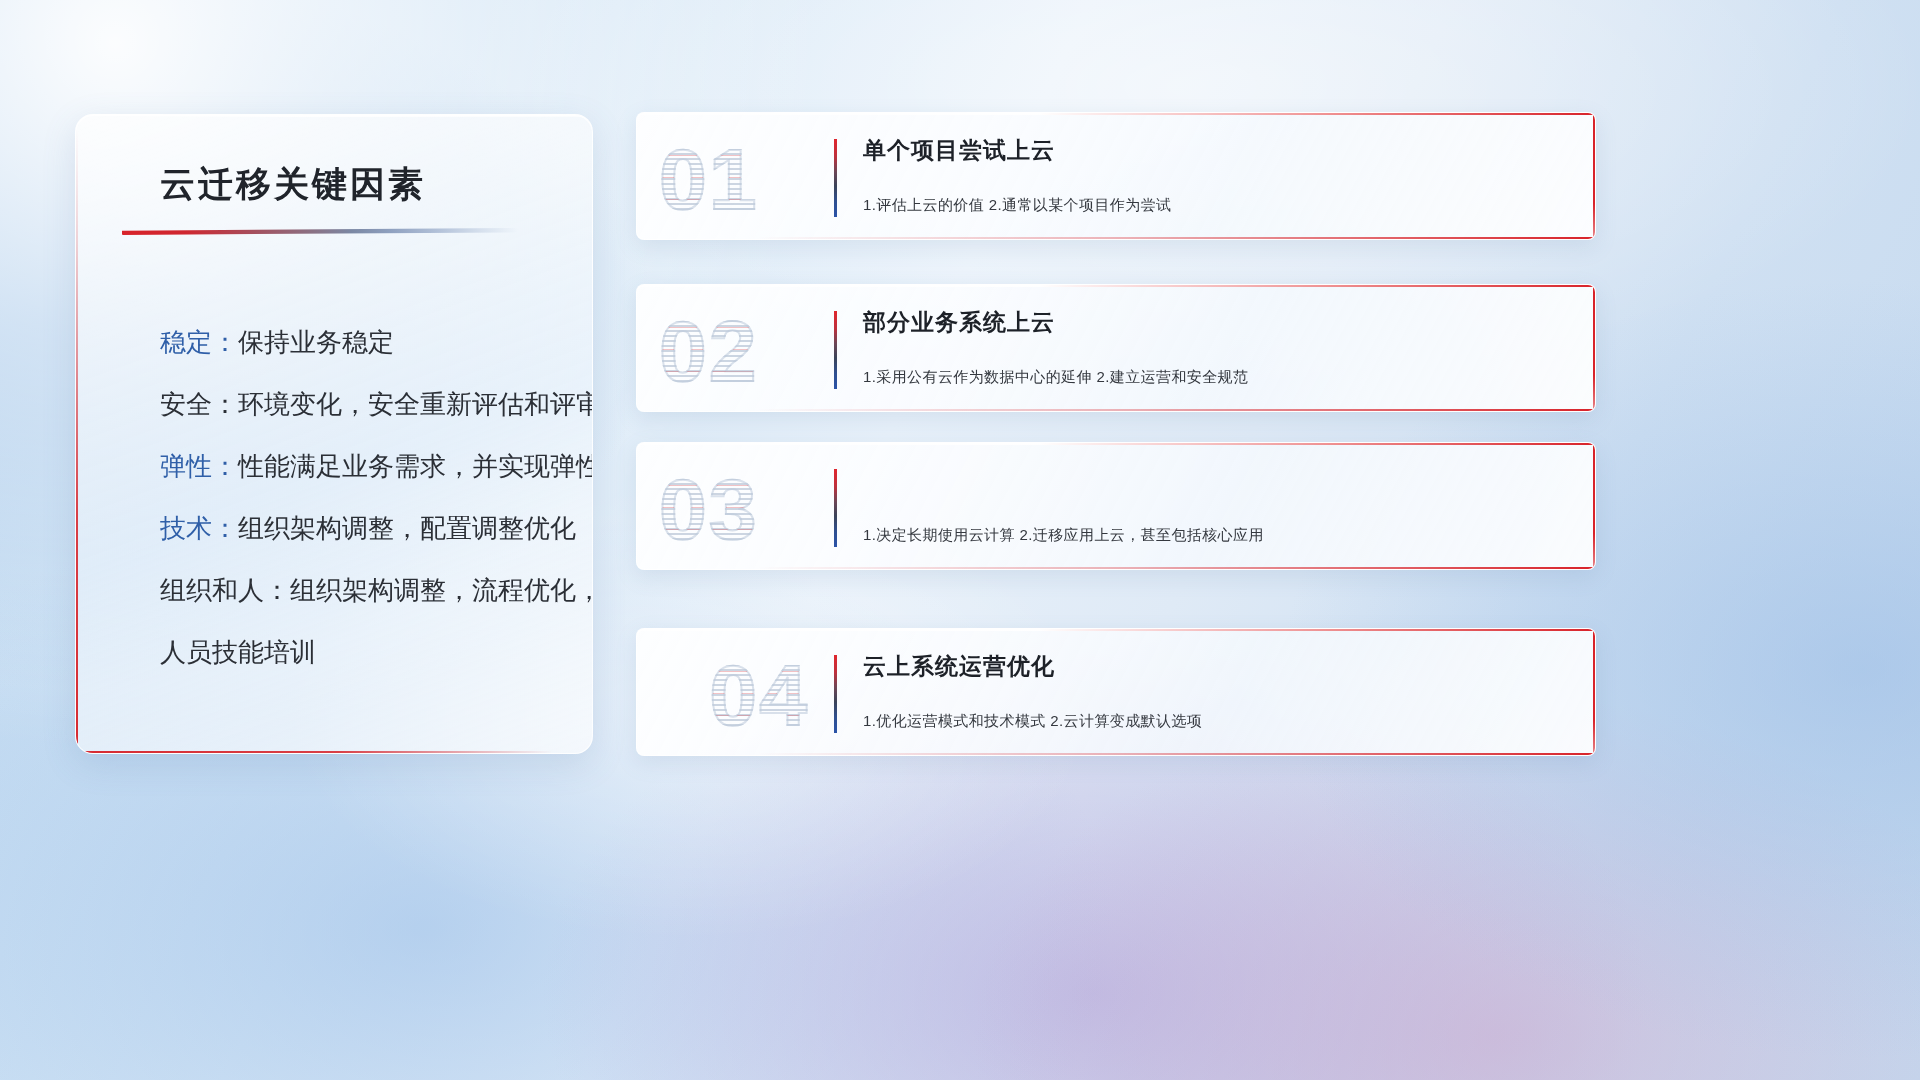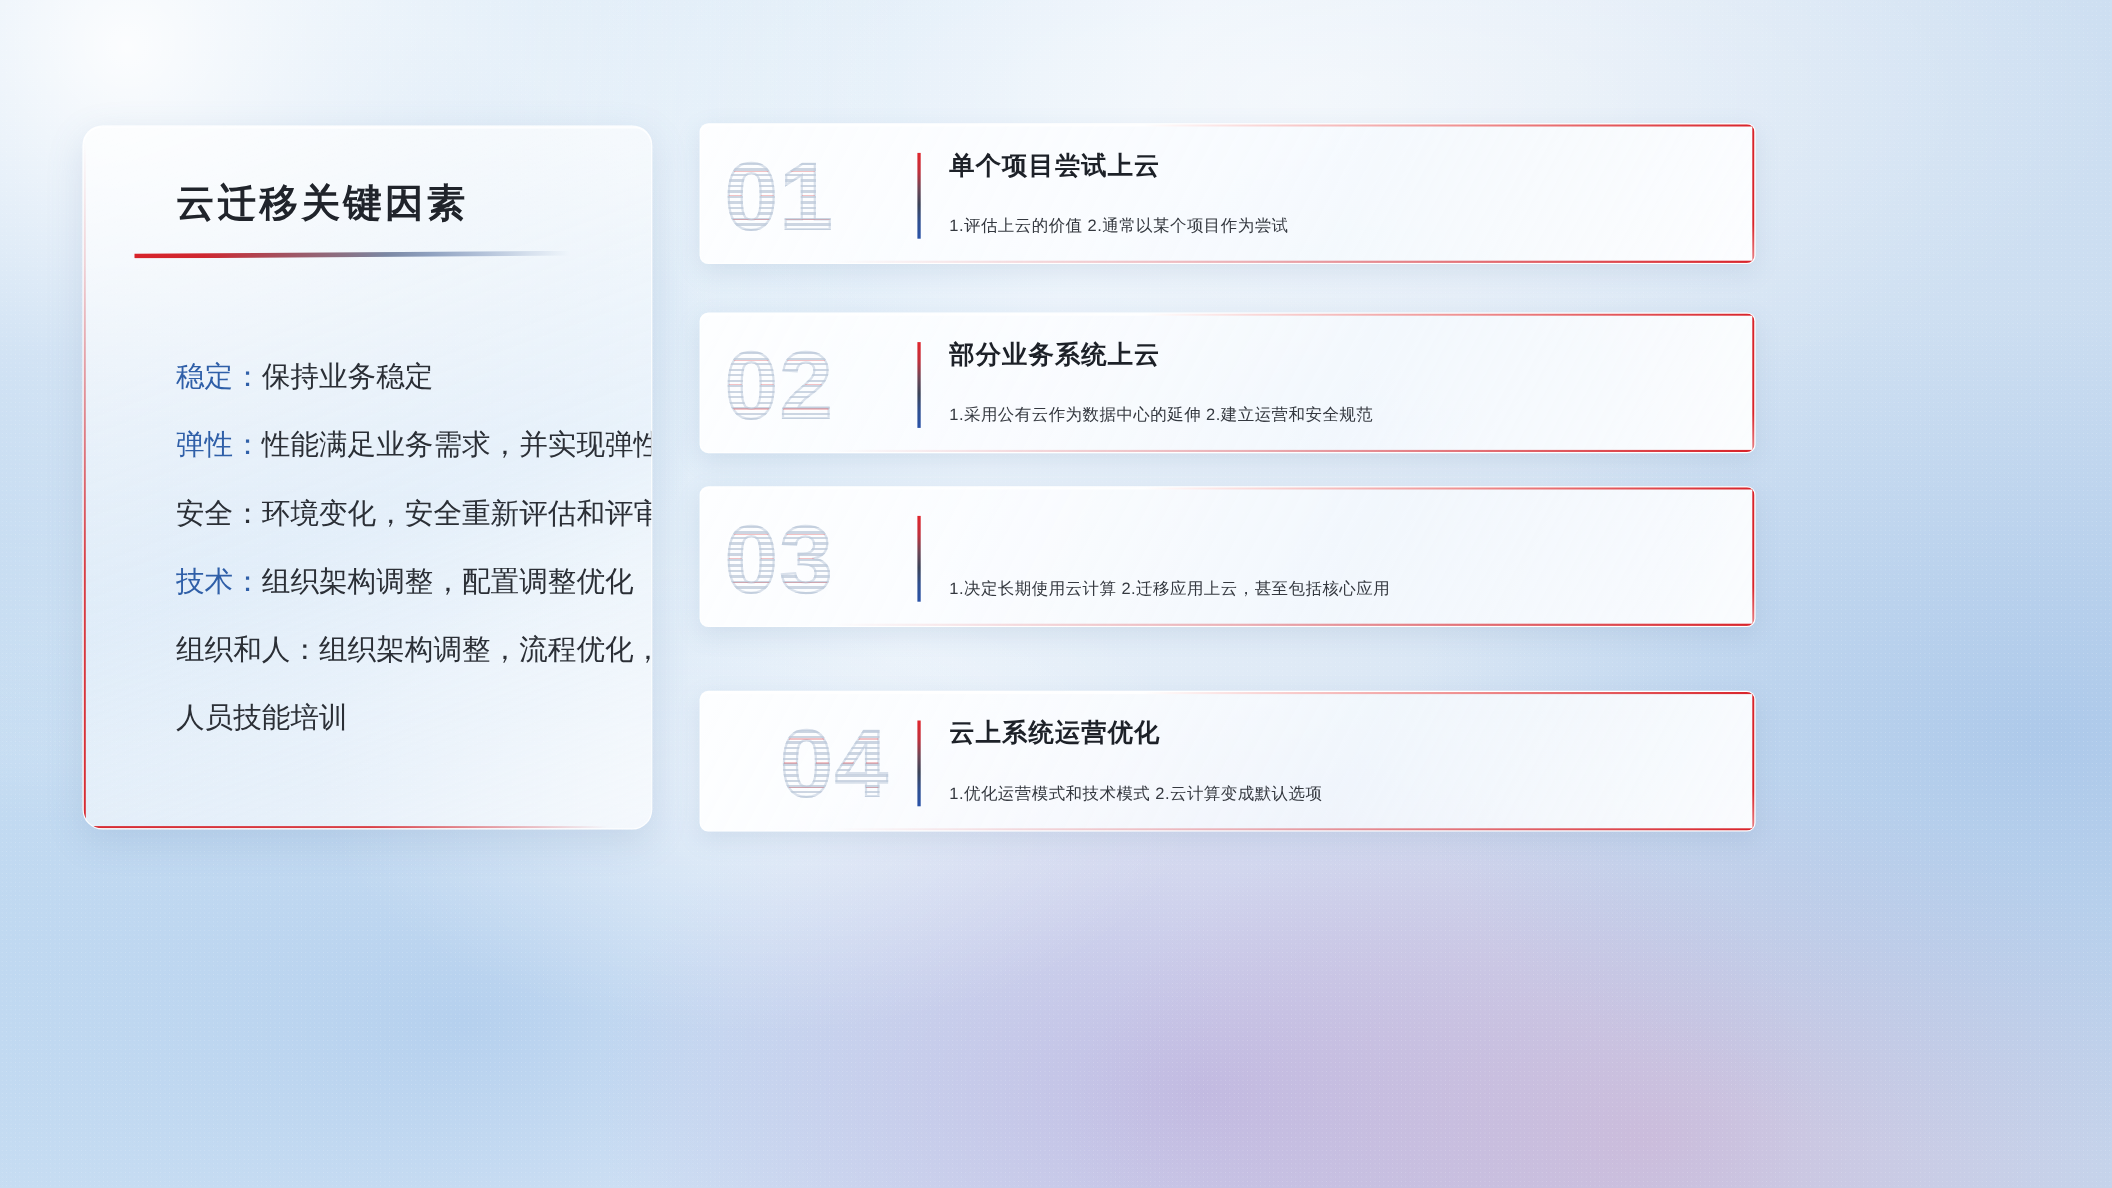--- a/index.html
+++ b/index.html
@@ -222,25 +222,25 @@
 
     <div id="panel-rule"></div>
 
     <div id="bullets">
 
       <div class="bullet-line">
         <span class="bullet-key accent">稳定：</span><span class="bullet-val">保持业务稳定</span>
       </div>
 
       <div class="bullet-line">
+        <span class="bullet-key plain">安全：</span><span class="bullet-val">环境变化，安全重新评估和评审</span>
+      </div>
+
+      <div class="bullet-line">
         <span class="bullet-key accent">弹性：</span><span class="bullet-val">性能满足业务需求，并实现弹性</span>
-      </div>
-
-      <div class="bullet-line">
-        <span class="bullet-key plain">安全：</span><span class="bullet-val">环境变化，安全重新评估和评审</span>
       </div>
 
       <div class="bullet-line">
         <span class="bullet-key accent">技术：</span><span class="bullet-val">组织架构调整，配置调整优化</span>
       </div>
 
       <div class="bullet-line">
         <span class="bullet-key plain">组织和人：</span><span class="bullet-val">组织架构调整，流程优化，</span>
       </div>
 

